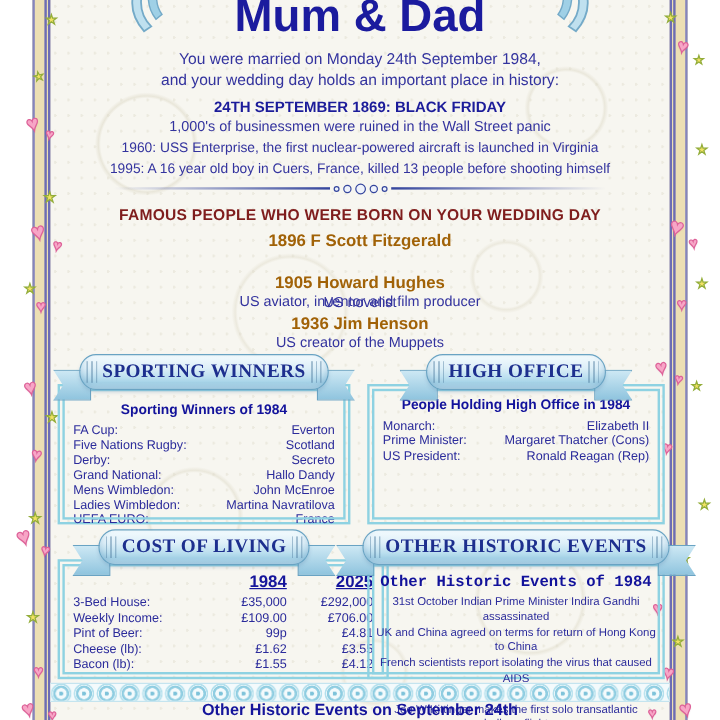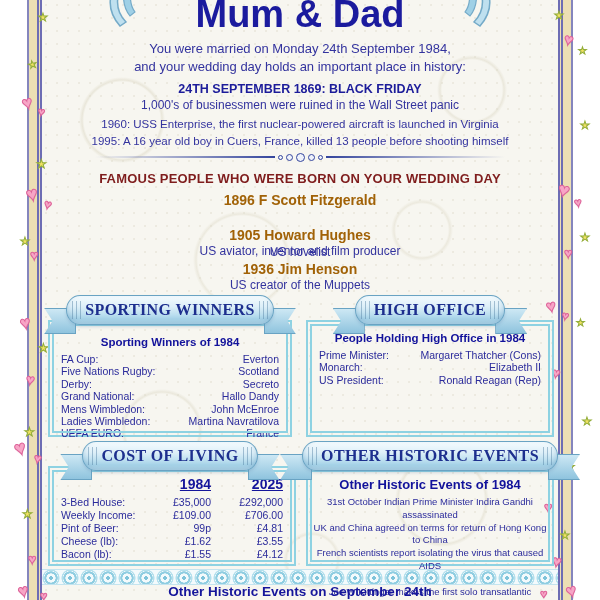--- a/index.html
+++ b/index.html
@@ -79,37 +79,37 @@
   .banner .tail.tl { left:-22px; } .banner .tail.tr { right:-22px; }
 
   
   .panel { position:absolute; border:2px solid #8ed2e2; }
   .panel::before { content:""; position:absolute; inset:2px; border:2px solid #8ed2e2; pointer-events:none; }
   .panel-heading { margin-top:6px; text-align:center; font-weight:bold; color:#12129b; font-size:11.5px; }
   .kv-list { margin-top:5px; padding:0 11px; }
   .kv-row { display:flex; justify-content:space-between; font-size:10.5px; line-height:12.4px; color:#2b2b9b; }
   .panel#panel-sporting   { left:48px;  top:320px; width:244px; height:117px; }
   .panel#panel-highoffice { left:306px; top:320px; width:248px; height:117px; }
-  .panel#panel-cost       { left:48px;  top:466px; width:248px; height:100px; }
+  .panel#panel-cost       { left:48px;  top:466px; width:276px; height:100px; }
   .panel#panel-events     { left:306px; top:466px; width:248px; height:100px; }
   #banner-sporting   { left:48px;  top:288px; width:244px; }
   #banner-highoffice { left:306px; top:288px; width:248px; }
   #banner-cost       { left:48px;  top:434px; width:244px; }
   #banner-events     { left:306px; top:434px; width:248px; }
 
   .cost-grid { margin-top:4px; padding:0 11px; display:grid; grid-template-columns:1fr 60px 68px;
     column-gap:4px; color:#2b2b9b; }
   .cost-grid .hdr { font-size:14px; font-weight:bold; text-decoration:underline; color:#15159b;
     text-align:right; padding-bottom:4px; }
   .cost-grid .lbl { font-size:10.5px; line-height:13px; text-align:left; }
   .cost-grid .val { font-size:10.5px; line-height:13px; text-align:right; }
 
   .event-lines { margin-top:4px; padding:0 4px; text-align:center; }
   .event-lines div { font-size:9.5px; line-height:12.8px; color:#2b2b9b; }
-  .events-heading { font-size:13px; margin-top:5px; }
+  .events-heading { font-size:13px; margin-top:5px;font-family:Liberation Mono, monospace; }
 
   
   .scallop { position:absolute; left:42px; right:42px; top:569px; height:16px;
     background-color:#f3fafc;
     background-image:
       radial-gradient(circle 3px at 9px 8px, #7ec3da 55%, transparent 62%),
       radial-gradient(circle at 9px 8px, transparent 4.4px, #8fcde1 4.8px, #8fcde1 6.4px, transparent 7px),
       radial-gradient(circle at 9px 8px, transparent 7px, #b2dfec 7.4px, #b2dfec 8.2px, transparent 8.8px);
     background-size:19px 16px; border-top:1px solid #c4e4ef; border-bottom:1px solid #c4e4ef; }
   .footer-heading { top:584px; font-size:13.5px; font-weight:bold; color:#15159b; }
@@ -246,26 +246,26 @@
     <div class="wrap">
       <span class="tail tl"></span>
       <div class="band">HIGH OFFICE</div>
       <span class="tail tr"></span>
     </div>
   </div>
   <div class="panel" id="panel-highoffice">
     <div class="panel-heading" style="margin-top:10px">People Holding High Office in 1984</div>
     <div class="kv-list">
       <div class="kv-row">
+          <span>Monarch:</span>
+          <span>Elizabeth II</span>
+        </div>
+      <div class="kv-row">
           <span>Prime Minister:</span>
           <span>Margaret Thatcher (Cons)</span>
-        </div>
-      <div class="kv-row">
-          <span>Monarch:</span>
-          <span>Elizabeth II</span>
         </div>
       <div class="kv-row">
           <span>US President:</span>
           <span>Ronald Reagan (Rep)</span>
         </div>
     </div>
   </div>
 
   <div class="banner" id="banner-cost">
     <div class="wrap">

